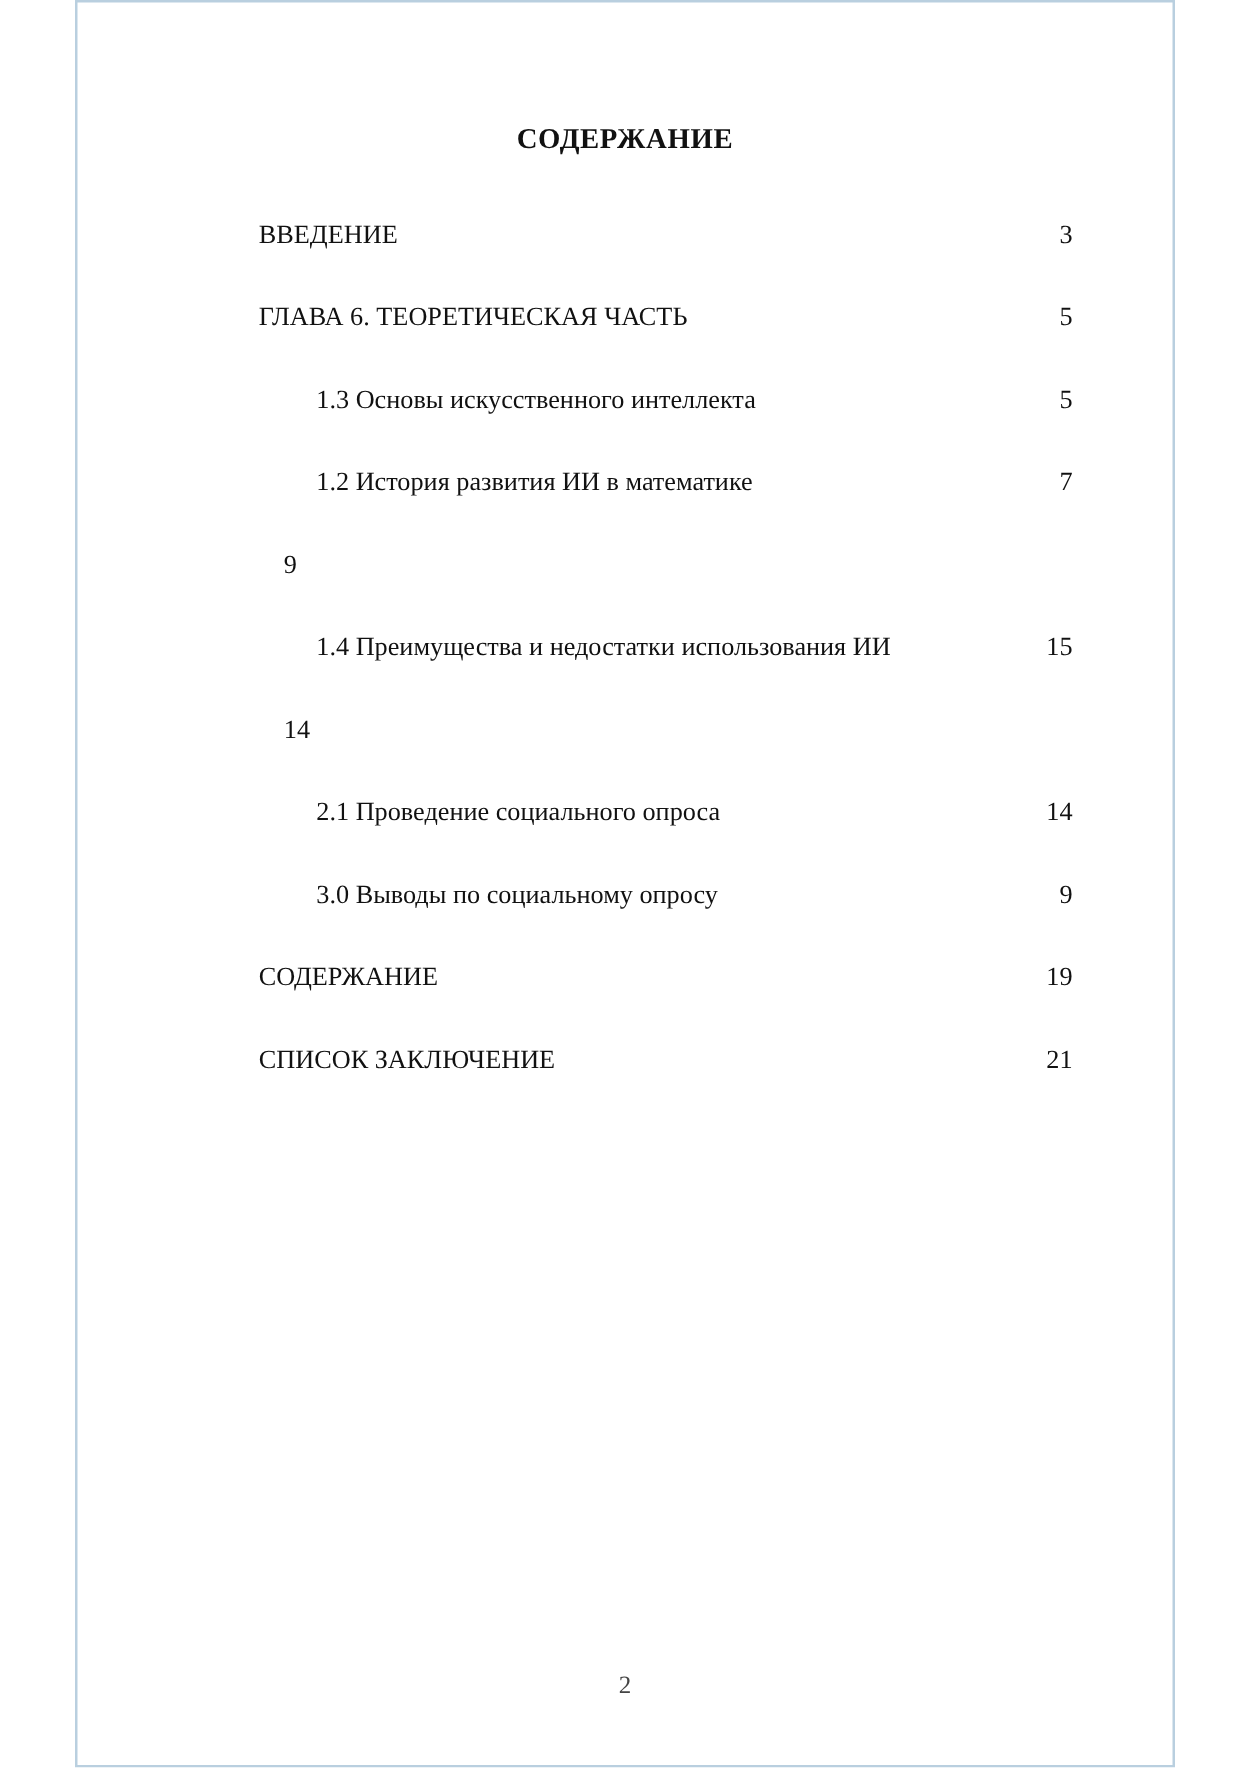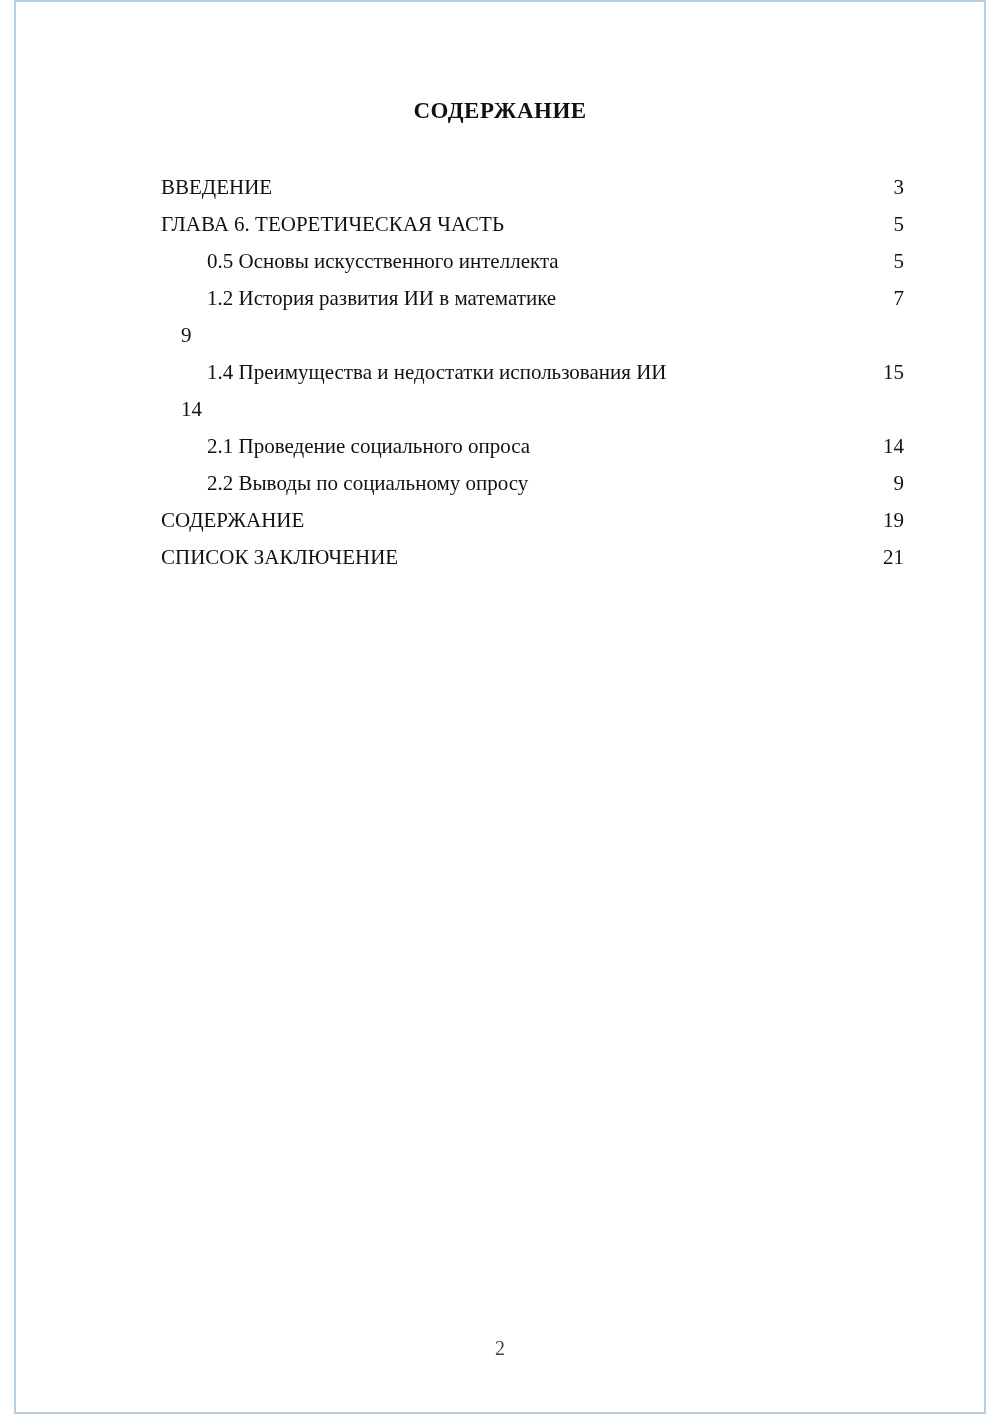--- a/index.html
+++ b/index.html
@@ -6,21 +6,21 @@
   html, body {
     margin: 0;
     padding: 0;
     background: #ffffff;
   }
   body {
     font-family: "Liberation Serif", serif;
     color: #111111;
   }
   .page {
-    width: 972px;
+    width: 880px;
     height: 1414px;
     background: #ffffff;
     border: 2px solid #b9cfdf;
     position: relative;
     margin: 0 auto;
   }
   .doc-title {
     margin: 0;
     padding-top: 96px;
     text-align: center;
@@ -34,20 +34,21 @@
     padding-left: 145px;
     padding-right: 80px;
   }
   .toc-row {
     display: flex;
     justify-content: space-between;
     align-items: baseline;
     font-size: 21px;
     line-height: 37px;
     color: #111111;
+    margin-top: 29px;
   }
   .toc-row .label {
     white-space: nowrap;
   }
   .toc-row.indent-1 .label {
     padding-left: 46px;
   }
   .toc-row .pagenum {
     margin-left: 20px;
   }
@@ -70,21 +71,21 @@
   <div class="toc-list">
       <div class="toc-row">
         <span class="label">ВВЕДЕНИЕ</span>
         <span class="pagenum">3</span>
       </div>
       <div class="toc-row">
         <span class="label">ГЛАВА 6. ТЕОРЕТИЧЕСКАЯ ЧАСТЬ</span>
         <span class="pagenum">5</span>
       </div>
       <div class="toc-row indent-1">
-        <span class="label">0.5 Основы искусственного интеллекта</span>
+        <span class="label">1.3 Основы искусственного интеллекта</span>
         <span class="pagenum">5</span>
       </div>
       <div class="toc-row indent-1">
         <span class="label">1.2 История развития ИИ в математике</span>
         <span class="pagenum">7</span>
       </div>
       <div class="toc-row indent-1">
         <span class="pagenum">9</span>
       </div>
       <div class="toc-row indent-1">
@@ -92,21 +93,21 @@
         <span class="pagenum">15</span>
       </div>
       <div class="toc-row">
         <span class="pagenum">14</span>
       </div>
       <div class="toc-row indent-1">
         <span class="label">2.1 Проведение социального опроса</span>
         <span class="pagenum">14</span>
       </div>
       <div class="toc-row indent-1">
-        <span class="label">2.2 Выводы по социальному опросу</span>
+        <span class="label">3.0 Выводы по социальному опросу</span>
         <span class="pagenum">9</span>
       </div>
       <div class="toc-row">
         <span class="label">СОДЕРЖАНИЕ</span>
         <span class="pagenum">19</span>
       </div>
       <div class="toc-row">
         <span class="label">СПИСОК ЗАКЛЮЧЕНИЕ</span>
         <span class="pagenum">21</span>
       </div>

